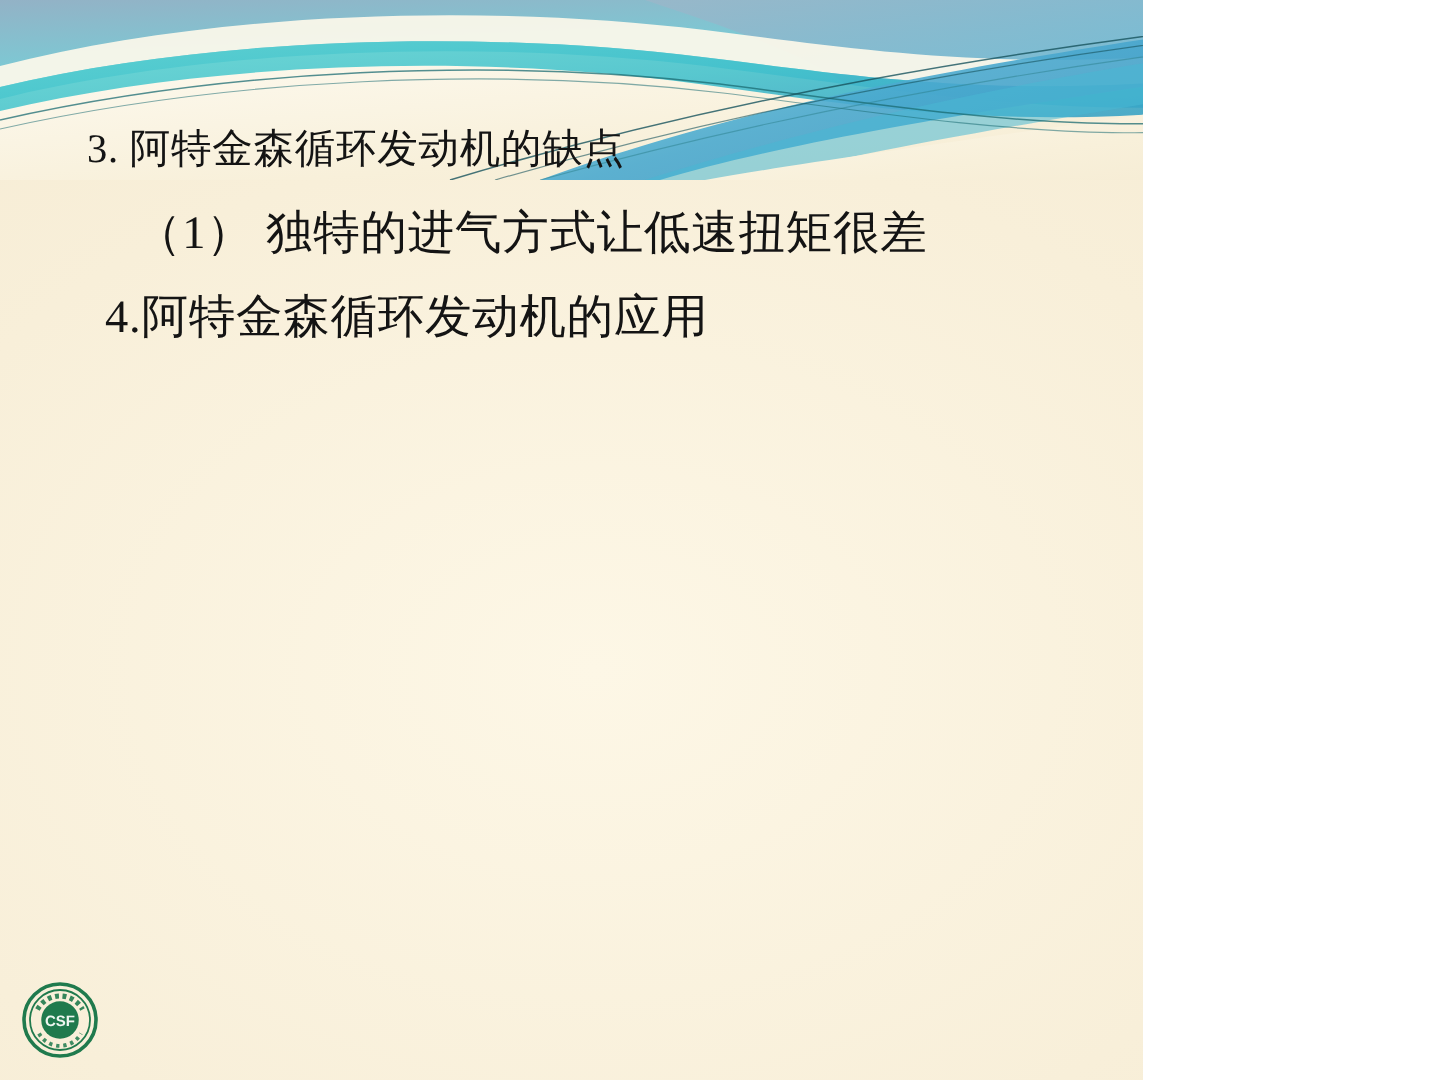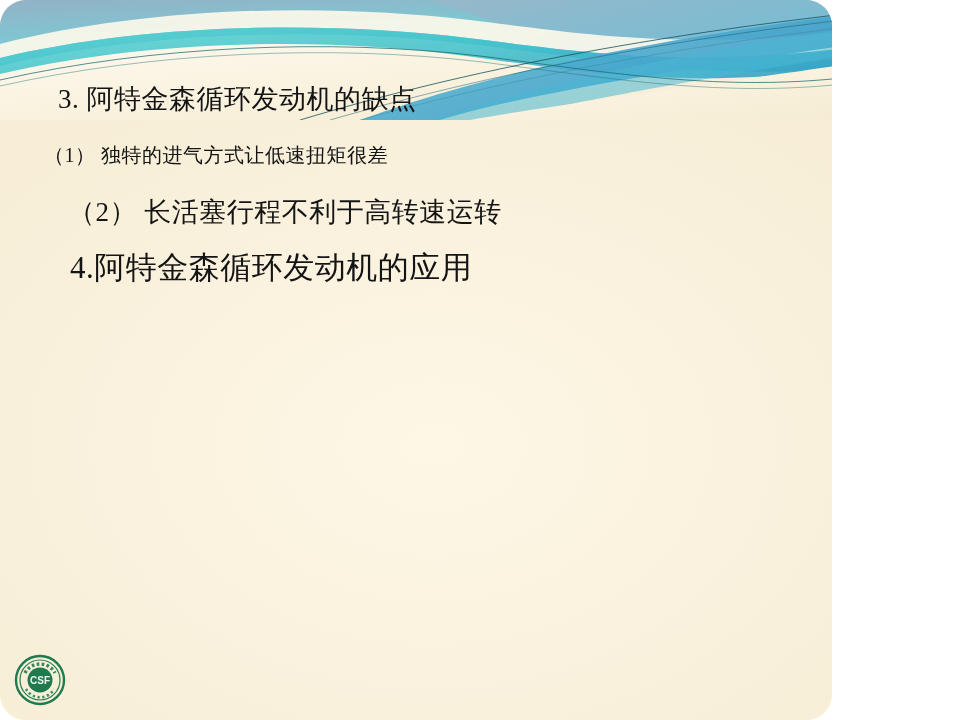--- a/index.html
+++ b/index.html
@@ -2,26 +2,25 @@
 <html><head>
 <meta charset="utf-8">
 <style>
   html, body {
     margin: 0;
     padding: 0;
     background: #ffffff;
   }
   #slide {
     position: relative;
-    width: 832px;
+    width: 762px;
     height: 720px;
     overflow: hidden;
     background: #f7eed6;
     font-family: "Liberation Serif", "DejaVu Serif", serif;
-    border-radius: 26px;
   }
   
   #slide-bg {
     position: absolute;
     inset: 0;
     background:
       radial-gradient(ellipse 1100px 780px at 52% 62%, #fdf7e6 0%, #f8efd9 45%, #f3e8cd 100%);
   }
   
   #header-decor {
@@ -48,23 +47,23 @@
     white-space: pre;
     letter-spacing: 0.5px;
   }
   .line-l1 {
     font-size: 27px;
     line-height: 34px;
     margin-left: 58px;
     margin-top: 4px;
   }
   .line-l2 {
-    font-size: 20px;
+    font-size: 31px;
     line-height: 34px;
-    margin-left: 44px;
+    margin-left: 90px;
     margin-top: 22px;
   }
   .line-l3 {
     font-size: 27px;
     line-height: 34px;
     margin-left: 68px;
     margin-top: 23px;
   }
   .line-l4 {
     font-size: 31px;
@@ -138,21 +137,20 @@
       <path d="M0,86 C152,52 332,44 482,62 C642,82 782,110 960,62" fill="none" stroke="#1b6b72" stroke-width="0.8" opacity="0.55"></path>
       <path d="M300,120 C460,72 660,30 960,2" fill="none" stroke="#16525c" stroke-width="1" opacity="0.8"></path>
       <path d="M330,120 C490,74 690,32 960,8" fill="none" stroke="#16525c" stroke-width="0.8" opacity="0.6"></path>
       <path d="M360,120 C520,76 720,36 960,16" fill="none" stroke="#2b7f8c" stroke-width="0.7" opacity="0.5"></path>
     </svg>
   </div>
 
   <div id="content">
     <div class="line line-l1">3. 阿特金森循环发动机的缺点</div>
     <div class="line line-l2">（1） 独特的进气方式让低速扭矩很差</div>
-    <div class="line line-l3">（2） 长活塞行程不利于高转速运转</div>
     <div class="line line-l4">4.阿特金森循环发动机的应用</div>
   </div>
 
   <div id="footer-logo">
     <svg viewBox="0 0 52 52" xmlns="http://www.w3.org/2000/svg">
       <circle cx="26" cy="26" r="24" fill="none" stroke="#1f7a4d" stroke-width="2.4"></circle>
       <circle cx="26" cy="26" r="20" fill="none" stroke="#1f7a4d" stroke-width="1.2"></circle>
       <circle cx="26" cy="26" r="12.5" fill="#1f7a4d"></circle>
       <text x="26" y="30" text-anchor="middle" font-family="Liberation Sans, sans-serif" font-size="10" font-weight="bold" fill="#eef6f0">CSF</text>
       <path d="M11,19 A17,17 0 0,1 41,19" fill="none" stroke="#1f7a4d" stroke-width="3.4" stroke-dasharray="2.6 2.4" opacity="0.9"></path>

